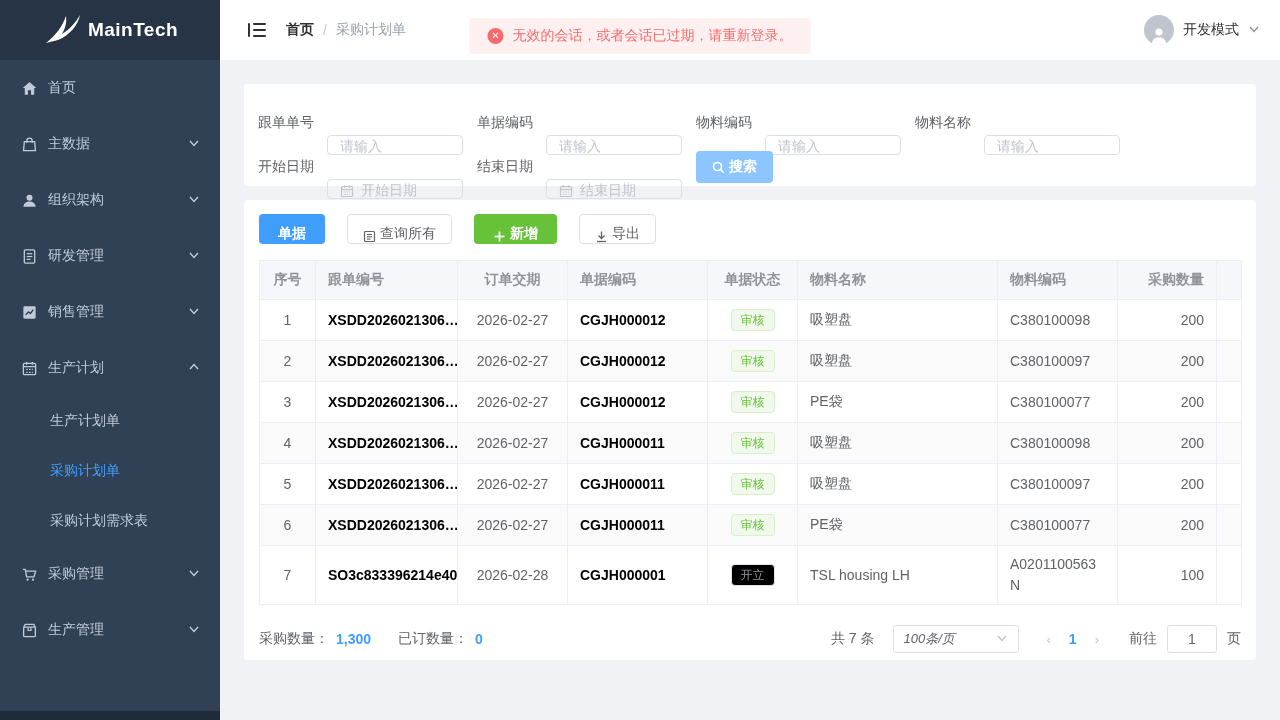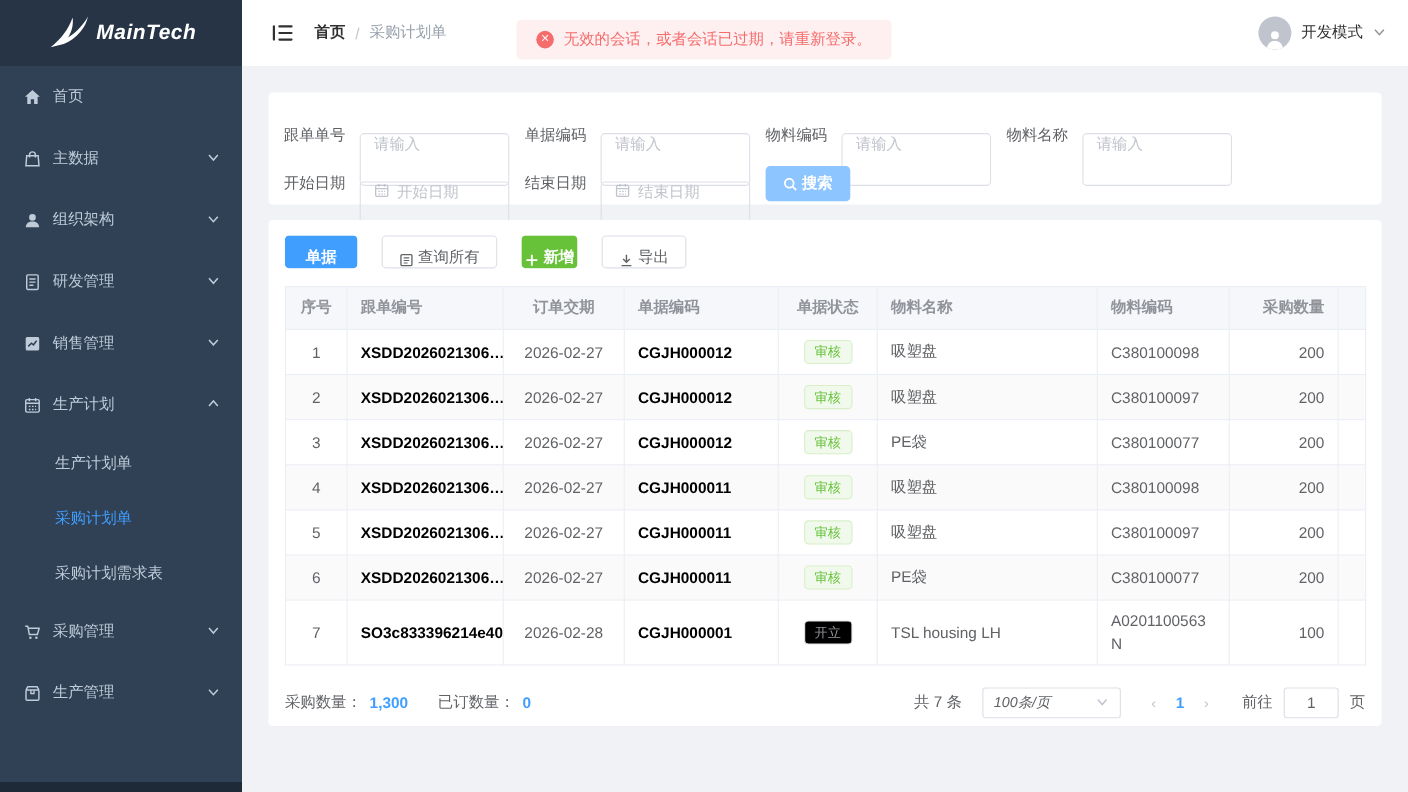--- a/index.html
+++ b/index.html
@@ -3,21 +3,21 @@
 <meta charset="utf-8">
 <style>
   * { margin:0; padding:0; box-sizing:border-box; }
   html,body { width:1280px; height:720px; overflow:hidden;
     font-family:"Liberation Sans","DejaVu Sans",sans-serif; font-size:14px; color:#606266; }
   body { background:#f0f2f5; position:relative; }
 
   
   .sidebar { position:absolute; left:0; top:0; width:220px; height:720px; background:#304156; z-index:5; }
   .logo { height:60px; background:#263445; display:flex; align-items:center; justify-content:center; gap:4px; }
-  .logo-text { color:#fff; font-size:19px; font-weight:bold; font-style:italic; letter-spacing:.5px; }
+  .logo-text { color:#fff; font-size:19px; font-weight:bold; letter-spacing:.5px; }
   .menu-item { height:56px; display:flex; align-items:center; padding:0 20px; color:#bfcbd9; cursor:pointer; }
   .menu-item .mi-icon { width:18px; height:18px; margin-right:10px; display:flex; align-items:center; justify-content:center; }
   .menu-item .mi-icon svg { width:17px; height:17px; }
   .menu-item .chev { margin-left:auto; color:#bfcbd9; }
   .chev svg { width:12px; height:12px; }
   .chev.up svg { transform:rotate(180deg); }
   .submenu-item { height:50px; display:flex; align-items:center; padding-left:50px; color:#bfcbd9; cursor:pointer; }
   .submenu-item.active { color:#409eff; }
   .sidebar-bottom { position:absolute; bottom:0; left:0; width:220px; height:9px; background:#1f2a38; }
 
@@ -38,34 +38,34 @@
 
   
   .panel { position:absolute; left:244px; width:1012px; background:#fff; border-radius:4px; }
   .search-panel { top:84px; height:102px; padding:23px 14px; }
   .main-panel  { top:200px; height:460px; padding:13px 15px; }
 
   
   .s-row { display:flex; align-items:center; height:32px; margin-bottom:12px; }
   .s-field { display:flex; align-items:center; margin-right:14px; }
   .s-label { width:56px; text-align:right; margin-right:13px; color:#606266; white-space:nowrap; }
-  .s-input { width:136px; height:48px; border:1px solid #dcdfe6; border-radius:4px; padding:0 12px; font-size:14px; color:#606266; font-family:inherit; display:flex; align-items:flex-start; gap:7px;margin-top:44px; }
+  .s-input { width:136px; height:20px; border:1px solid #dcdfe6; border-radius:4px; padding:0 12px; font-size:14px; color:#606266; font-family:inherit; display:flex; align-items:flex-end; gap:7px;margin-top:44px; }
   .s-input input { border:none; outline:none; width:100%; font:inherit; color:#606266; background:transparent; }
   .s-input input::placeholder { color:#c0c4cc; }
   .s-input .cal { color:#c0c4cc; display:flex; flex:none; }
   .cal svg { width:14px; height:14px; }
   .search-btn { height:32px; padding:0 16px; background:#8cc5ff; color:#fff; border:none; border-radius:4px; font-size:14px; font-weight:bold; display:flex; align-items:center; gap:4px; cursor:pointer; font-family:inherit; }
   .search-btn svg { width:13px; height:13px; }
 
   
   .toolbar { display:flex; align-items:center; gap:22px; margin-bottom:16px; margin-top:1px; }
   .btn { height:30px; padding:0 15px; border-radius:4px; font-size:14px; display:flex; align-items:flex-end; gap:4px; cursor:pointer; border:1px solid transparent; font-family:inherit; }
   .btn svg { width:13px; height:13px; }
   .btn-primary { background:#409eff; color:#fff; font-weight:bold; padding:0 18px; }
-  .btn-success { background:#67c23a; color:#fff; font-weight:bold; padding:0 2px; }
+  .btn-success { background:#67c23a; color:#fff; font-weight:bold; padding:0 18px; }
   .btn-default { background:#fff; color:#606266; border-color:#dcdfe6; }
 
   
   table { border-collapse:collapse; table-layout:fixed; width:982px; font-size:14px; }
   th,td { border:1px solid #ebeef5; padding:8px 12px; }
   thead th { background:#f5f7fa; color:#909399; font-weight:bold; height:39px; text-align:left; }
   tbody td { height:41px; color:#606266; background:#fff; }
   tbody tr.stripe td { background:#fafafa; }
   .al-c { text-align:center; } .al-r { text-align:right; }
   td.cell-link { white-space:nowrap; overflow:hidden; }

